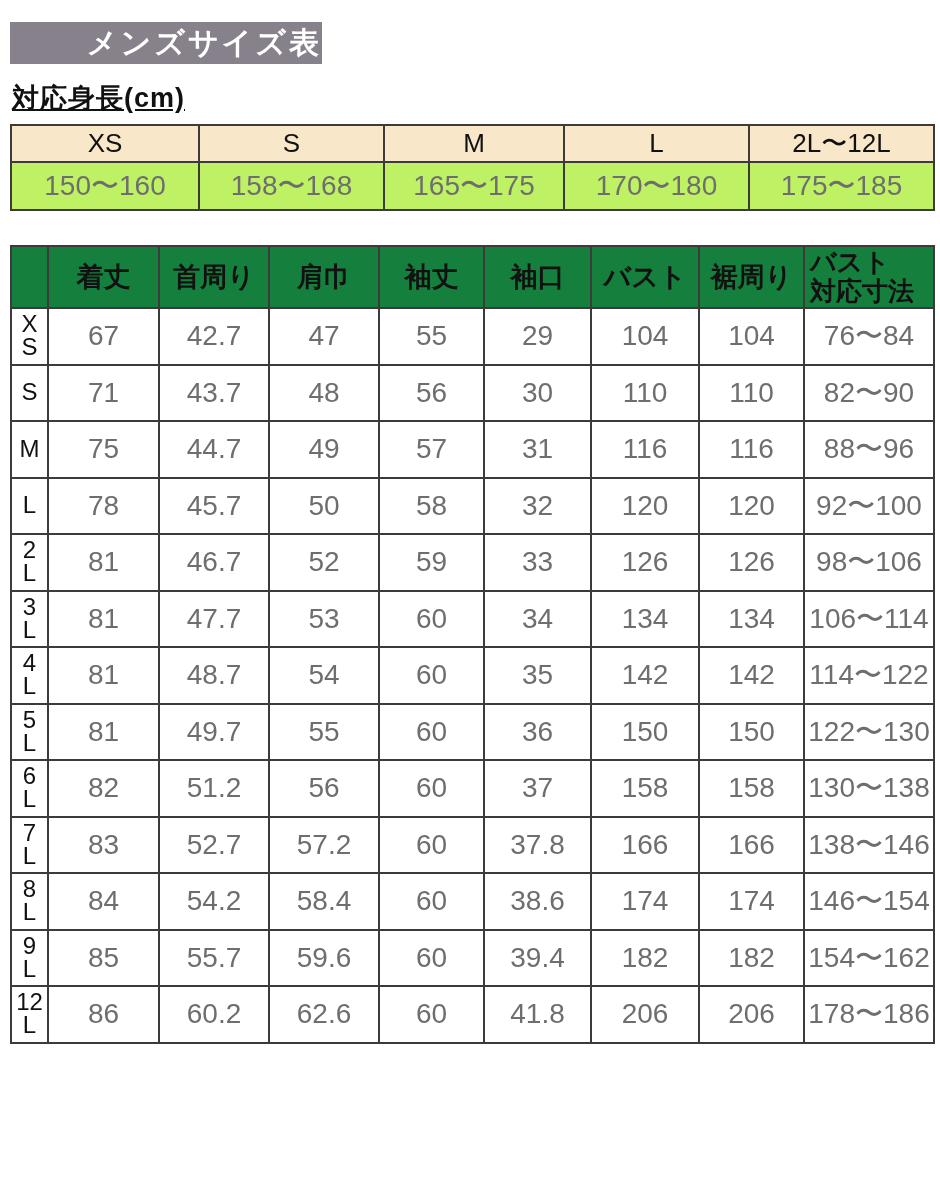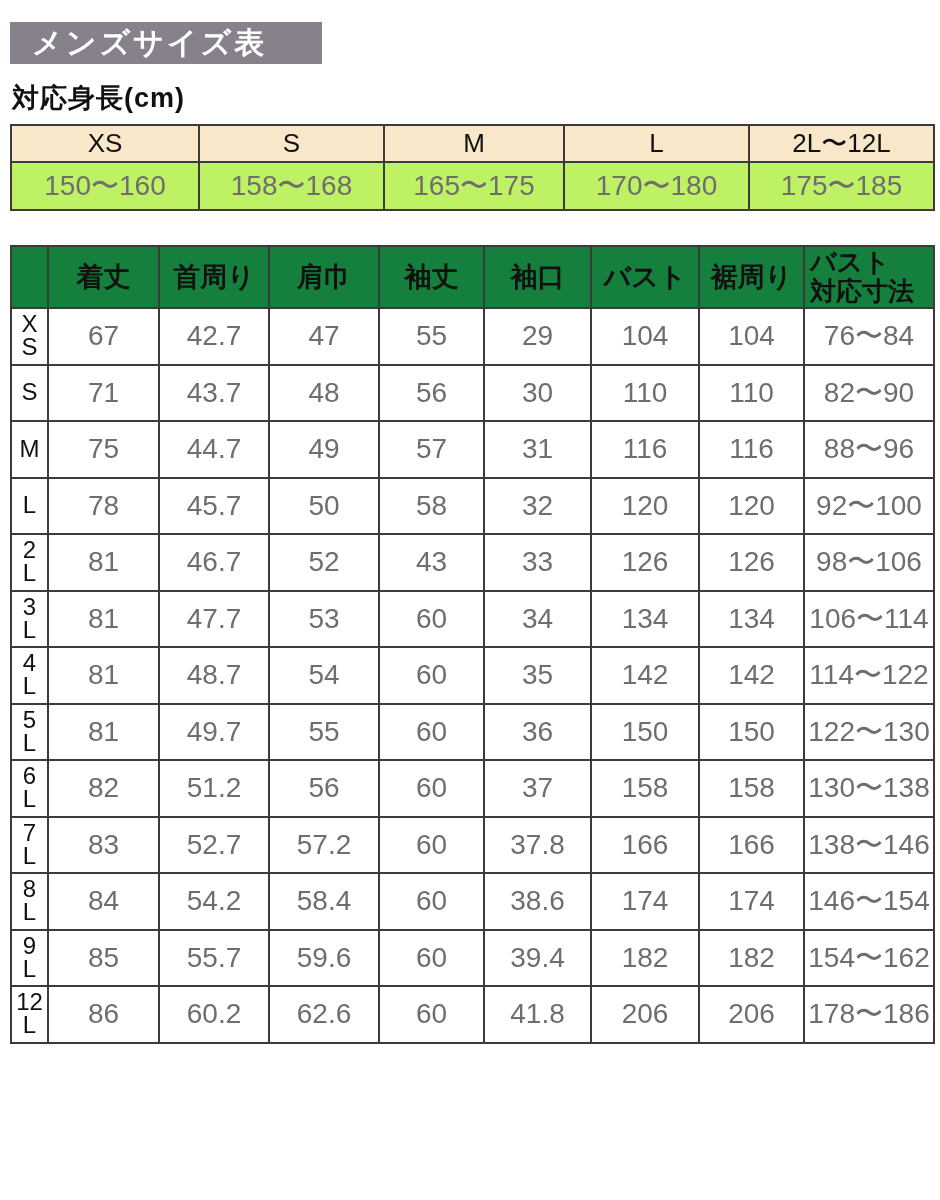--- a/index.html
+++ b/index.html
@@ -18,27 +18,29 @@
   .banner {
     width: 290px;
     height: 42px;
     background: #87818b;
     color: #ffffff;
     font-weight: bold;
     font-size: 30px;
     line-height: 42px;
     padding-left: 22px;
     letter-spacing: 3px;
+    text-align: right;
   }
   .height-label {
     font-size: 27px;
     font-weight: bold;
     color: #111111;
     margin: 16px 0 8px 2px;
     letter-spacing: 1px;
+    text-decoration: underline;
   }
   table {
     border-collapse: collapse;
     width: 923px;
     table-layout: fixed;
   }
   th, td {
     border: 2px solid #3d3a39;
     text-align: center;
     padding: 0;
@@ -205,21 +207,21 @@
           <td>120</td>
           <td>92〜100</td>
         </tr>
 
         <tr>
           <th class="rowlabel">2
 L</th>
           <td>81</td>
           <td>46.7</td>
           <td>52</td>
-          <td>43</td>
+          <td>59</td>
           <td>33</td>
           <td>126</td>
           <td>126</td>
           <td>98〜106</td>
         </tr>
 
         <tr>
           <th class="rowlabel">3
 L</th>
           <td>81</td>

